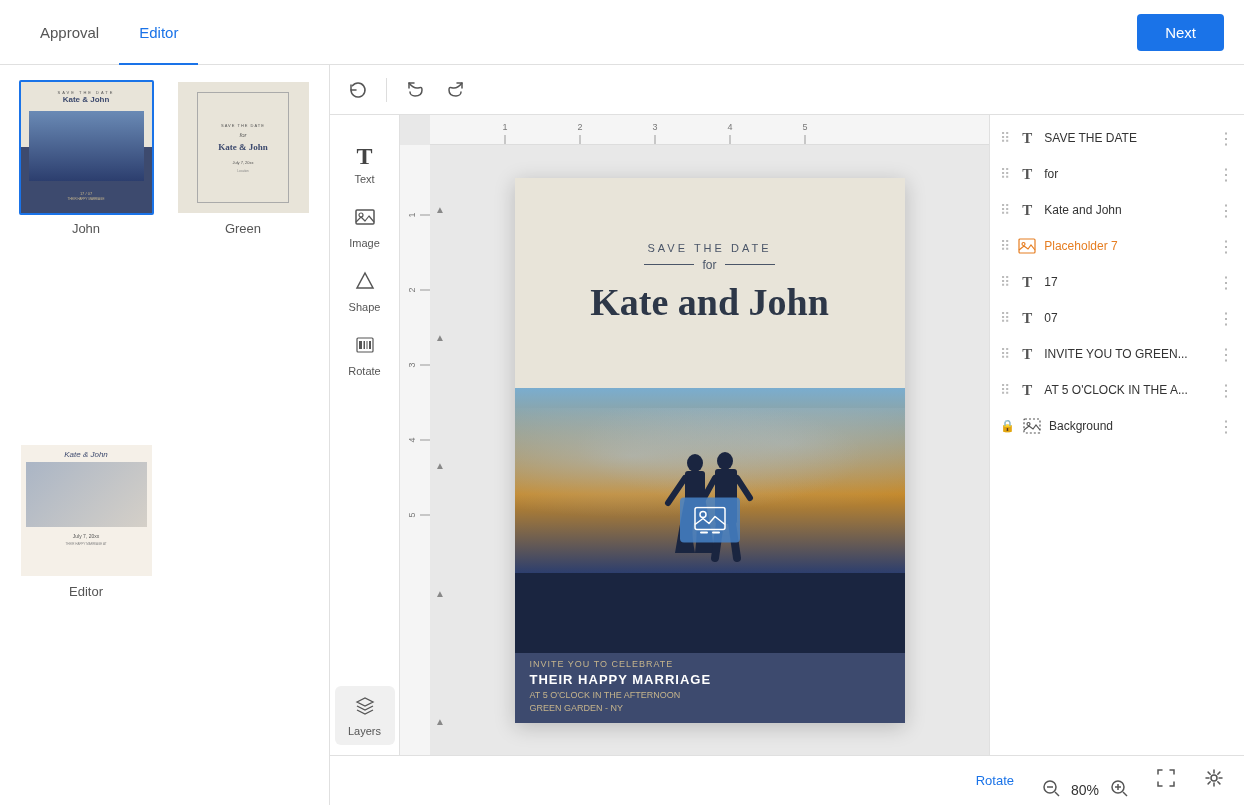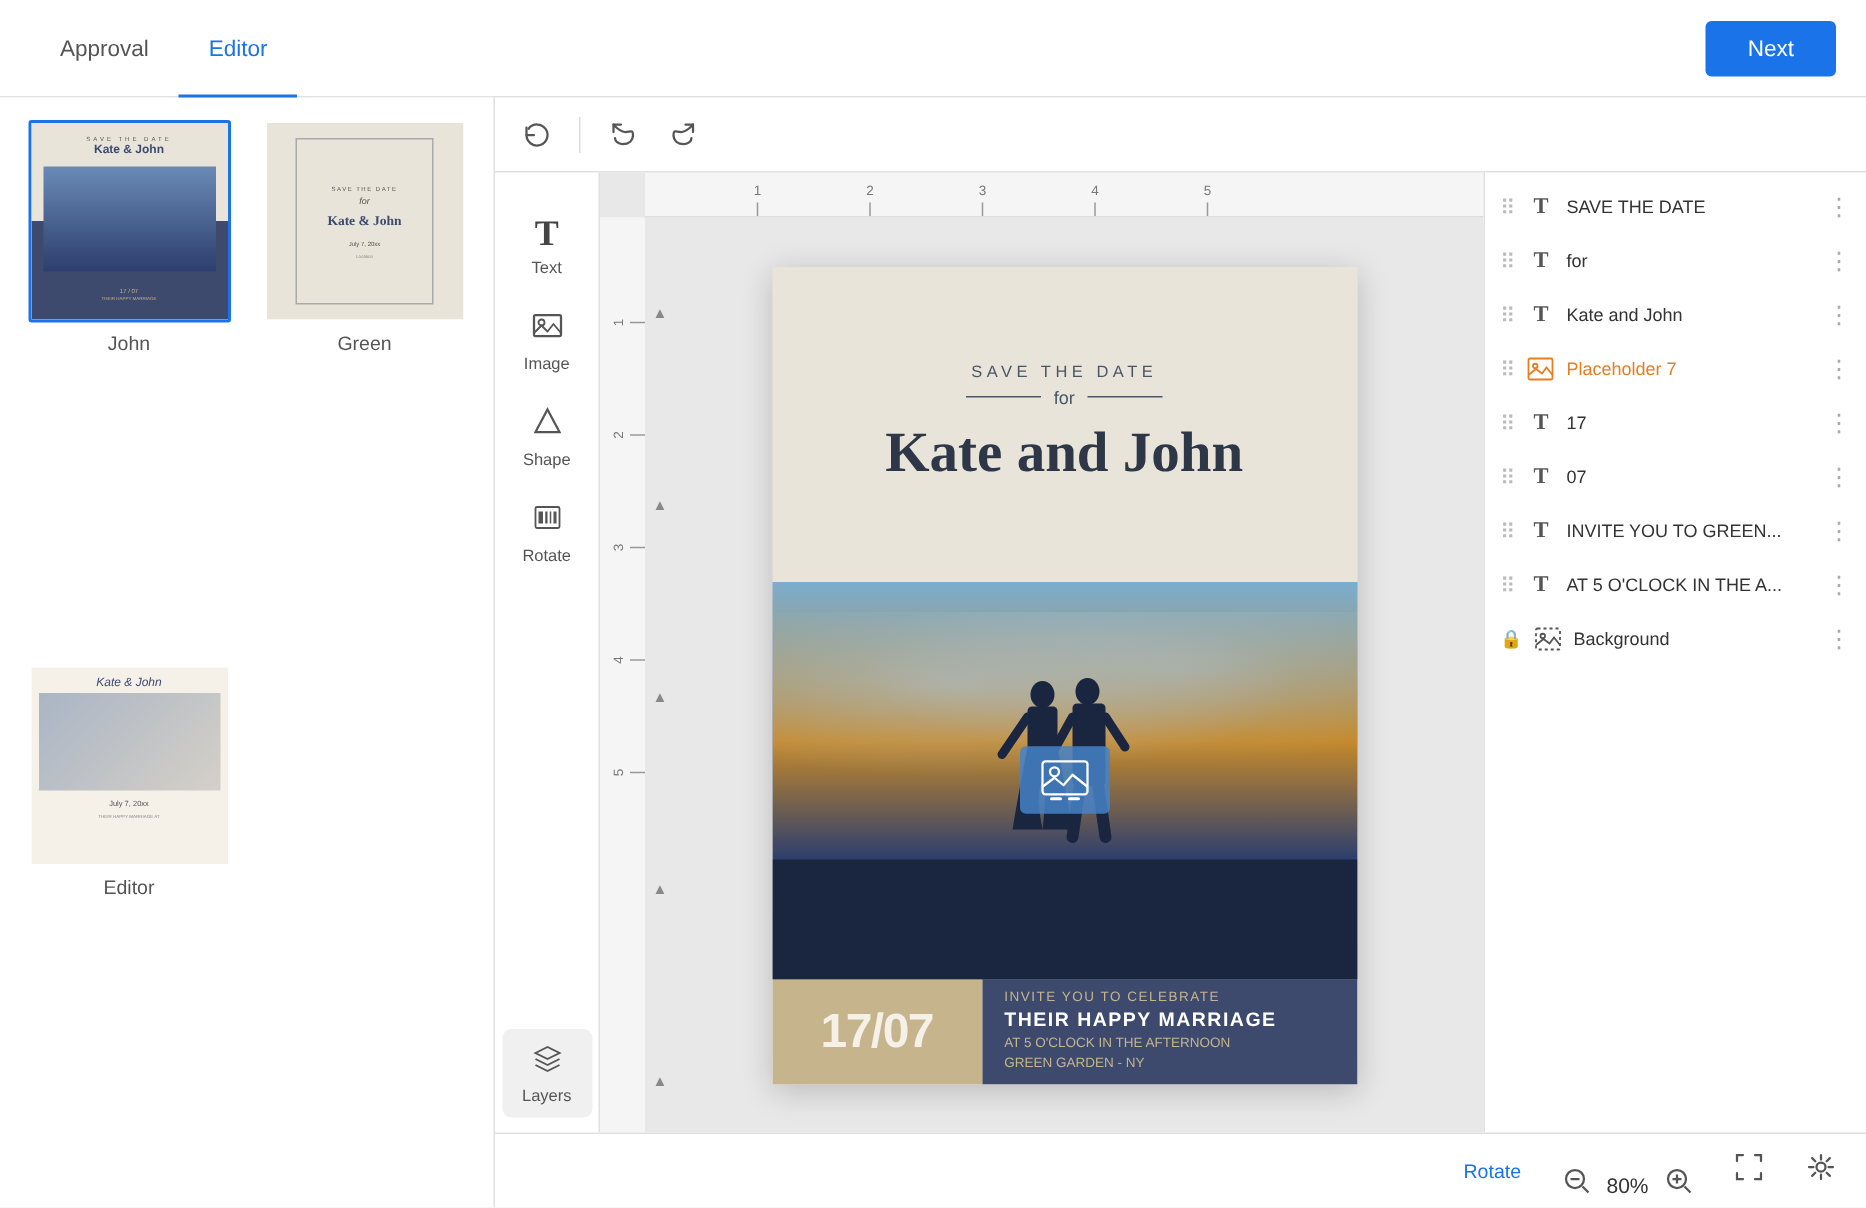--- a/index.html
+++ b/index.html
@@ -455,21 +455,20 @@
                   <rect x="1" y="1" width="30" height="22" rx="2" stroke="white" stroke-width="1.5"></rect>
                   <circle cx="9" cy="8" r="3" stroke="white" stroke-width="1.5"></circle>
                   <path d="M1 18 L9 12 L15 17 L21 10 L31 18" stroke="white" stroke-width="1.5" stroke-linejoin="round" fill="none"></path>
                   <rect x="6" y="25" width="8" height="2" rx="1" fill="white"></rect>
                   <rect x="18" y="25" width="8" height="2" rx="1" fill="white"></rect>
                 </svg>
               </div>
             </div>
 
             <div class="card-bottom">
-              <div class="card-date-box">17/07</div>
               <div class="card-info-box">
                 <div class="card-invite">INVITE YOU TO CELEBRATE</div>
                 <div class="card-marriage">THEIR HAPPY MARRIAGE</div>
                 <div class="card-time">AT 5 O'CLOCK IN THE AFTERNOON</div>
                 <div class="card-place">GREEN GARDEN - NY</div>
               </div>
             </div>
           </div>
 
         </div>

